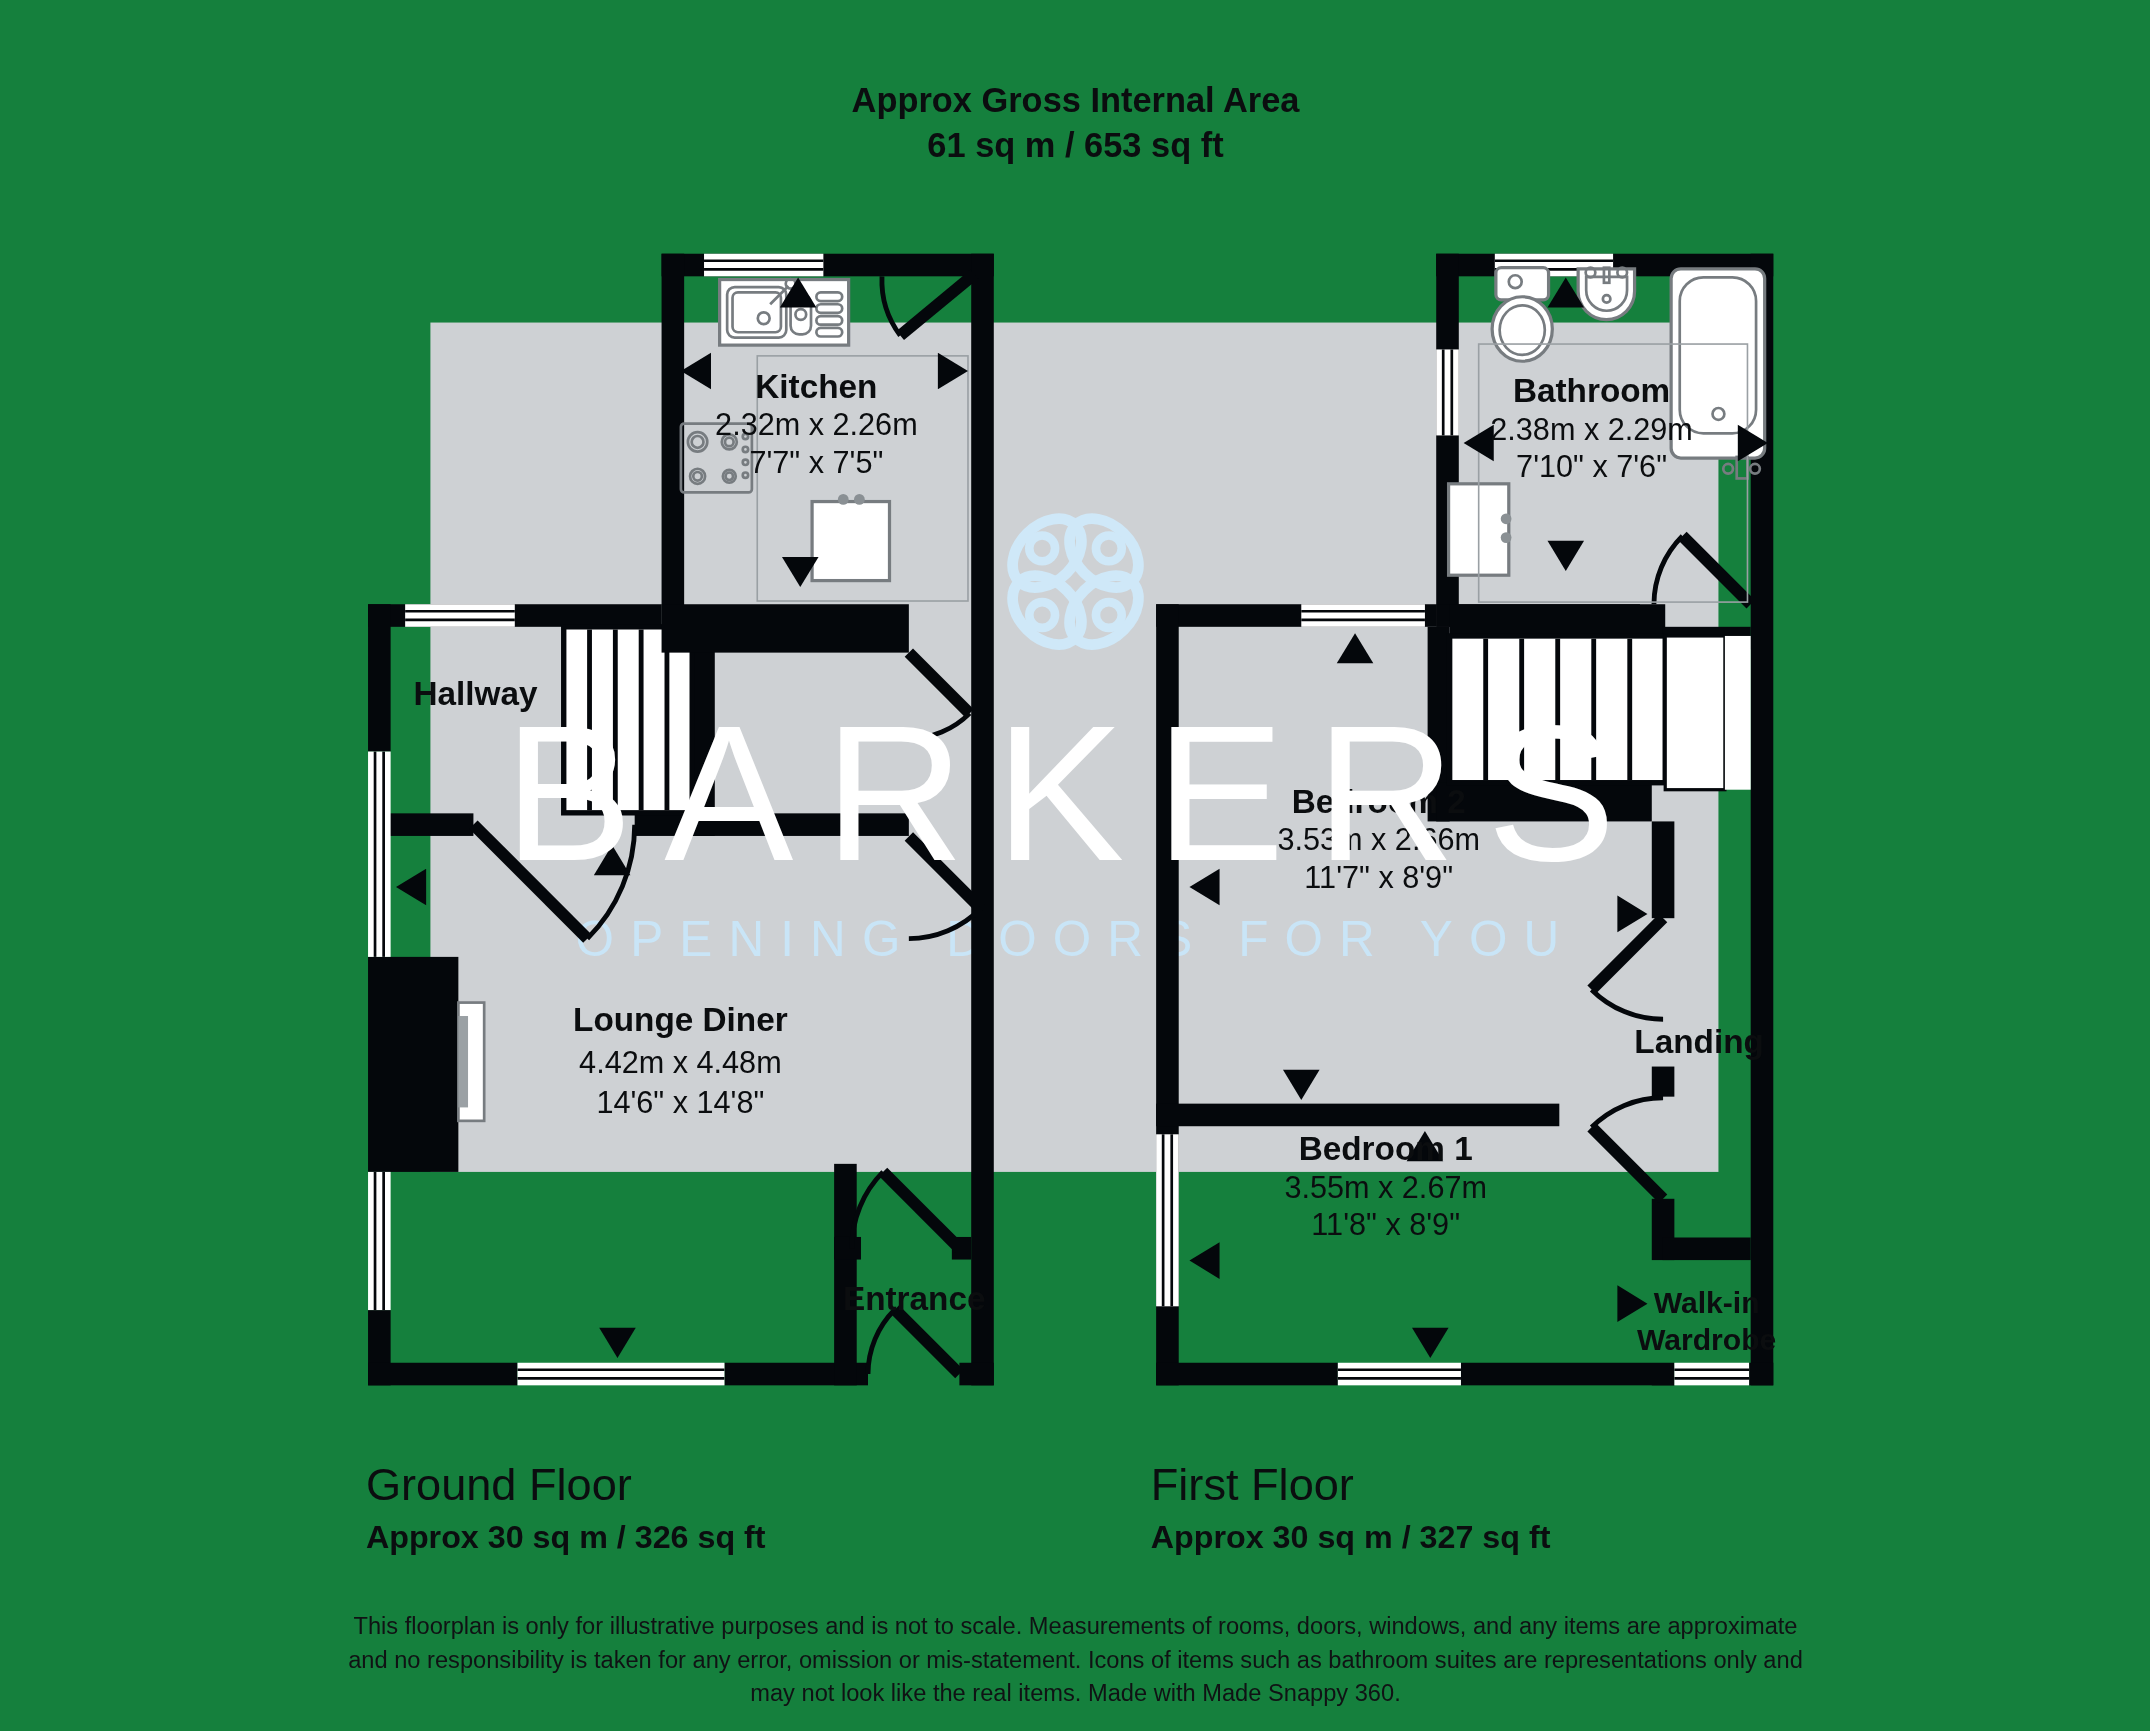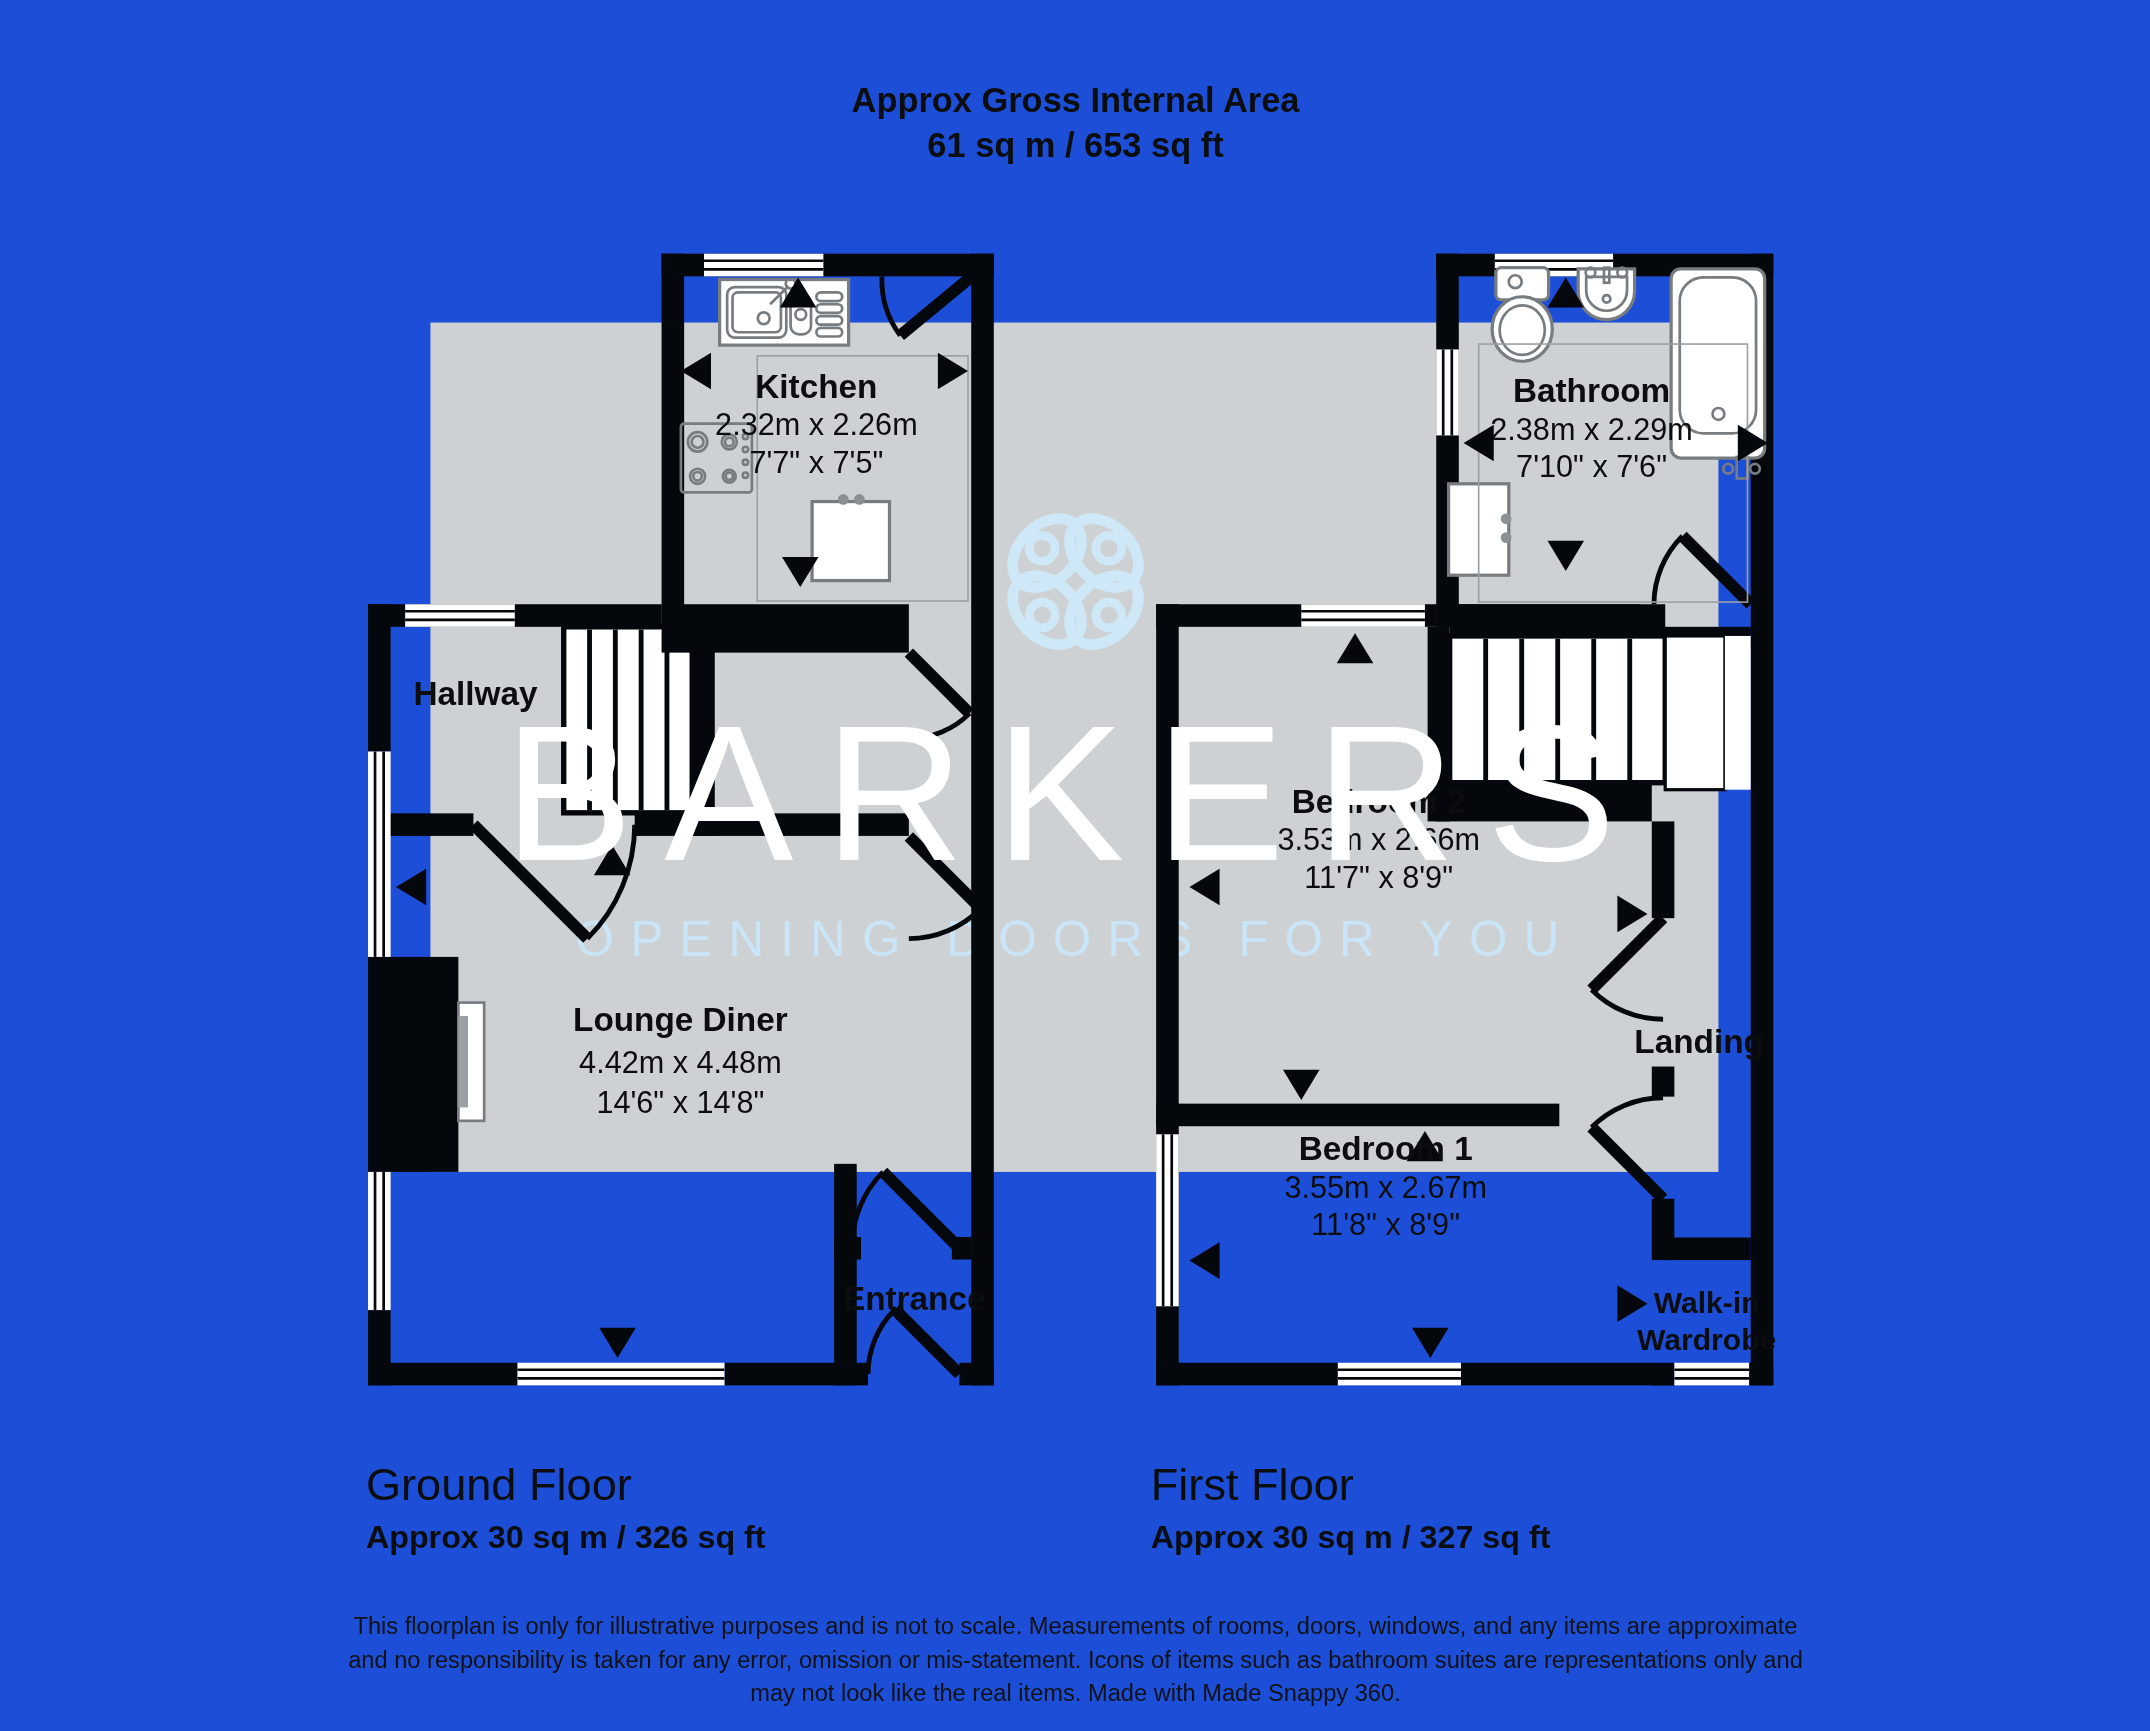--- a/index.html
+++ b/index.html
@@ -1,16 +1,16 @@
 <!DOCTYPE html>
 <html style="font-size:8.6px"><head>
 <meta charset="utf-8">
 <style>
   html,body{margin:0;padding:0;background:#ffffff;}
-  .canvas{position:relative;width:2151px;height:1731px;background:#1d4ed8;overflow:hidden;
+  .canvas{position:relative;width:2151px;height:1731px;background:#15803d;overflow:hidden;
           font-family:"Liberation Sans", sans-serif;}
   svg{position:absolute;left:0;top:0;}
   .wall{fill:#04070b;}
   .win{fill:#ffffff;}
   .winline{stroke:#04070b;stroke-width:5;}
   .arrow{fill:#04070b;}
   .leaf{stroke:#04070b;stroke-width:22;stroke-linecap:butt;fill:none;}
   .arc{stroke:#04070b;stroke-width:9;fill:none;}
   .stairbox{fill:#ffffff;stroke:#04070b;stroke-width:10;}
   .tread{stroke:#04070b;stroke-width:9;}

